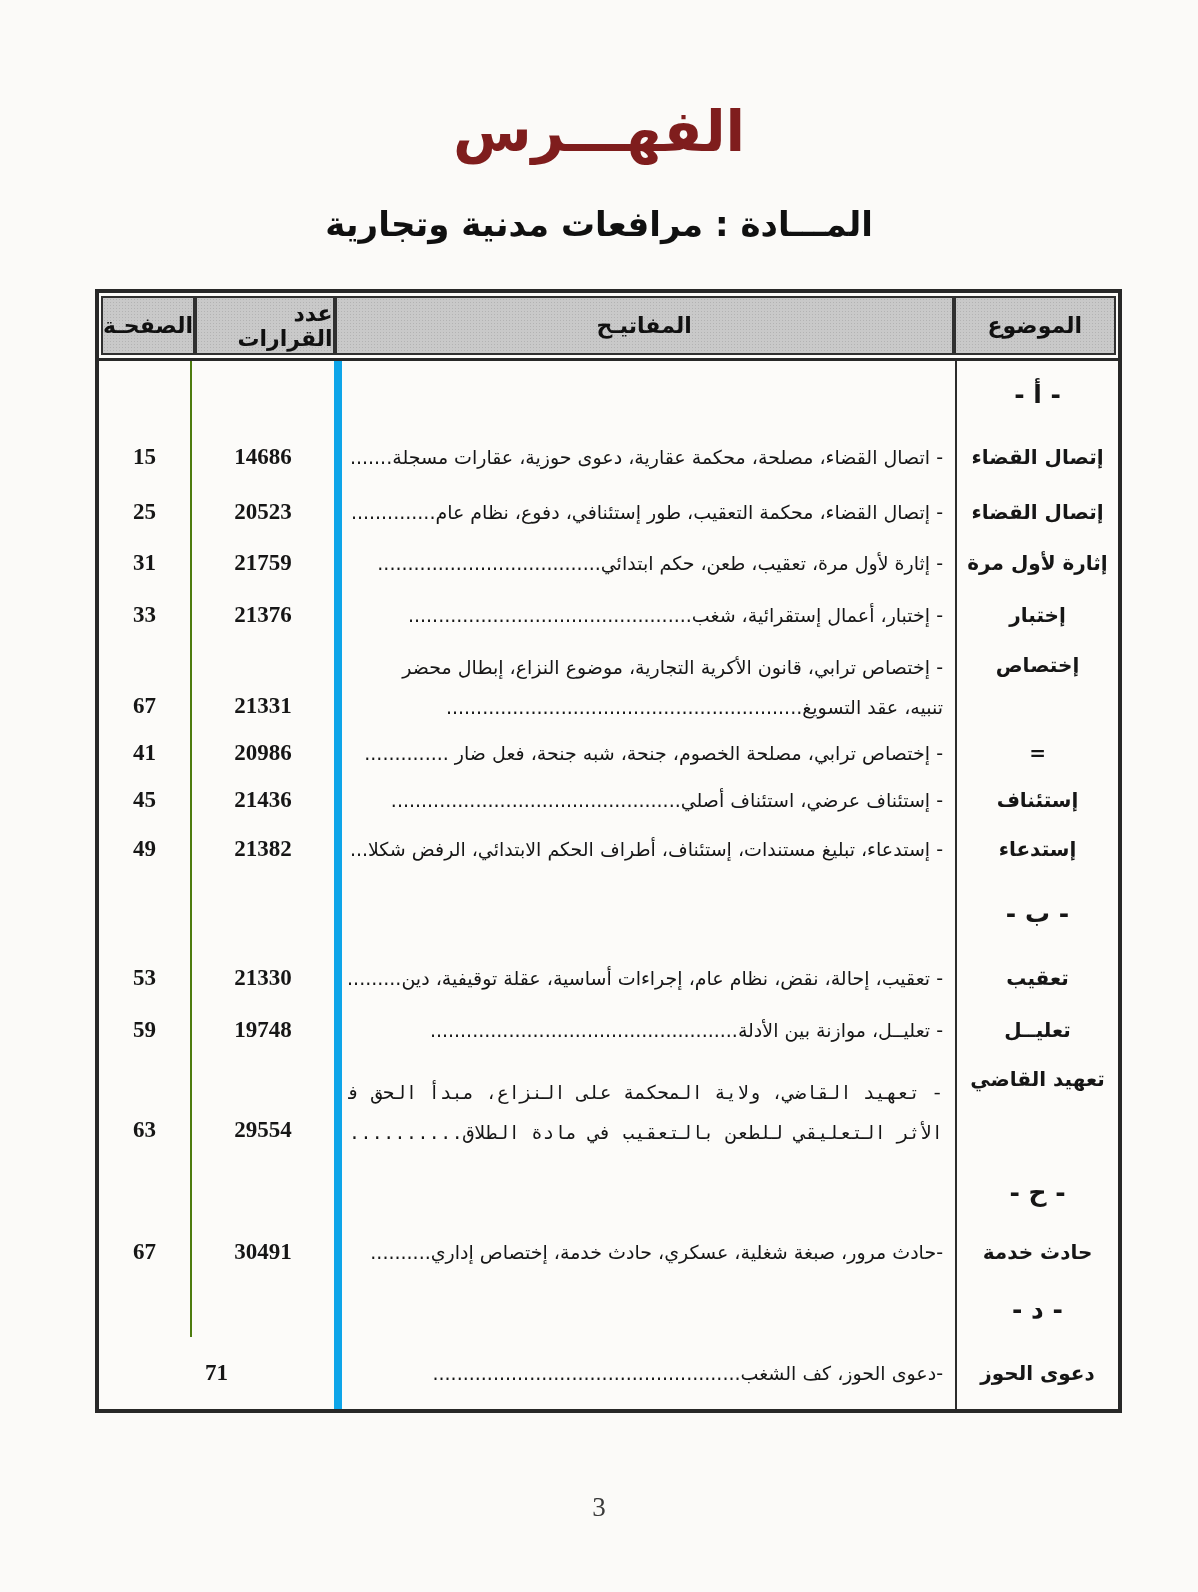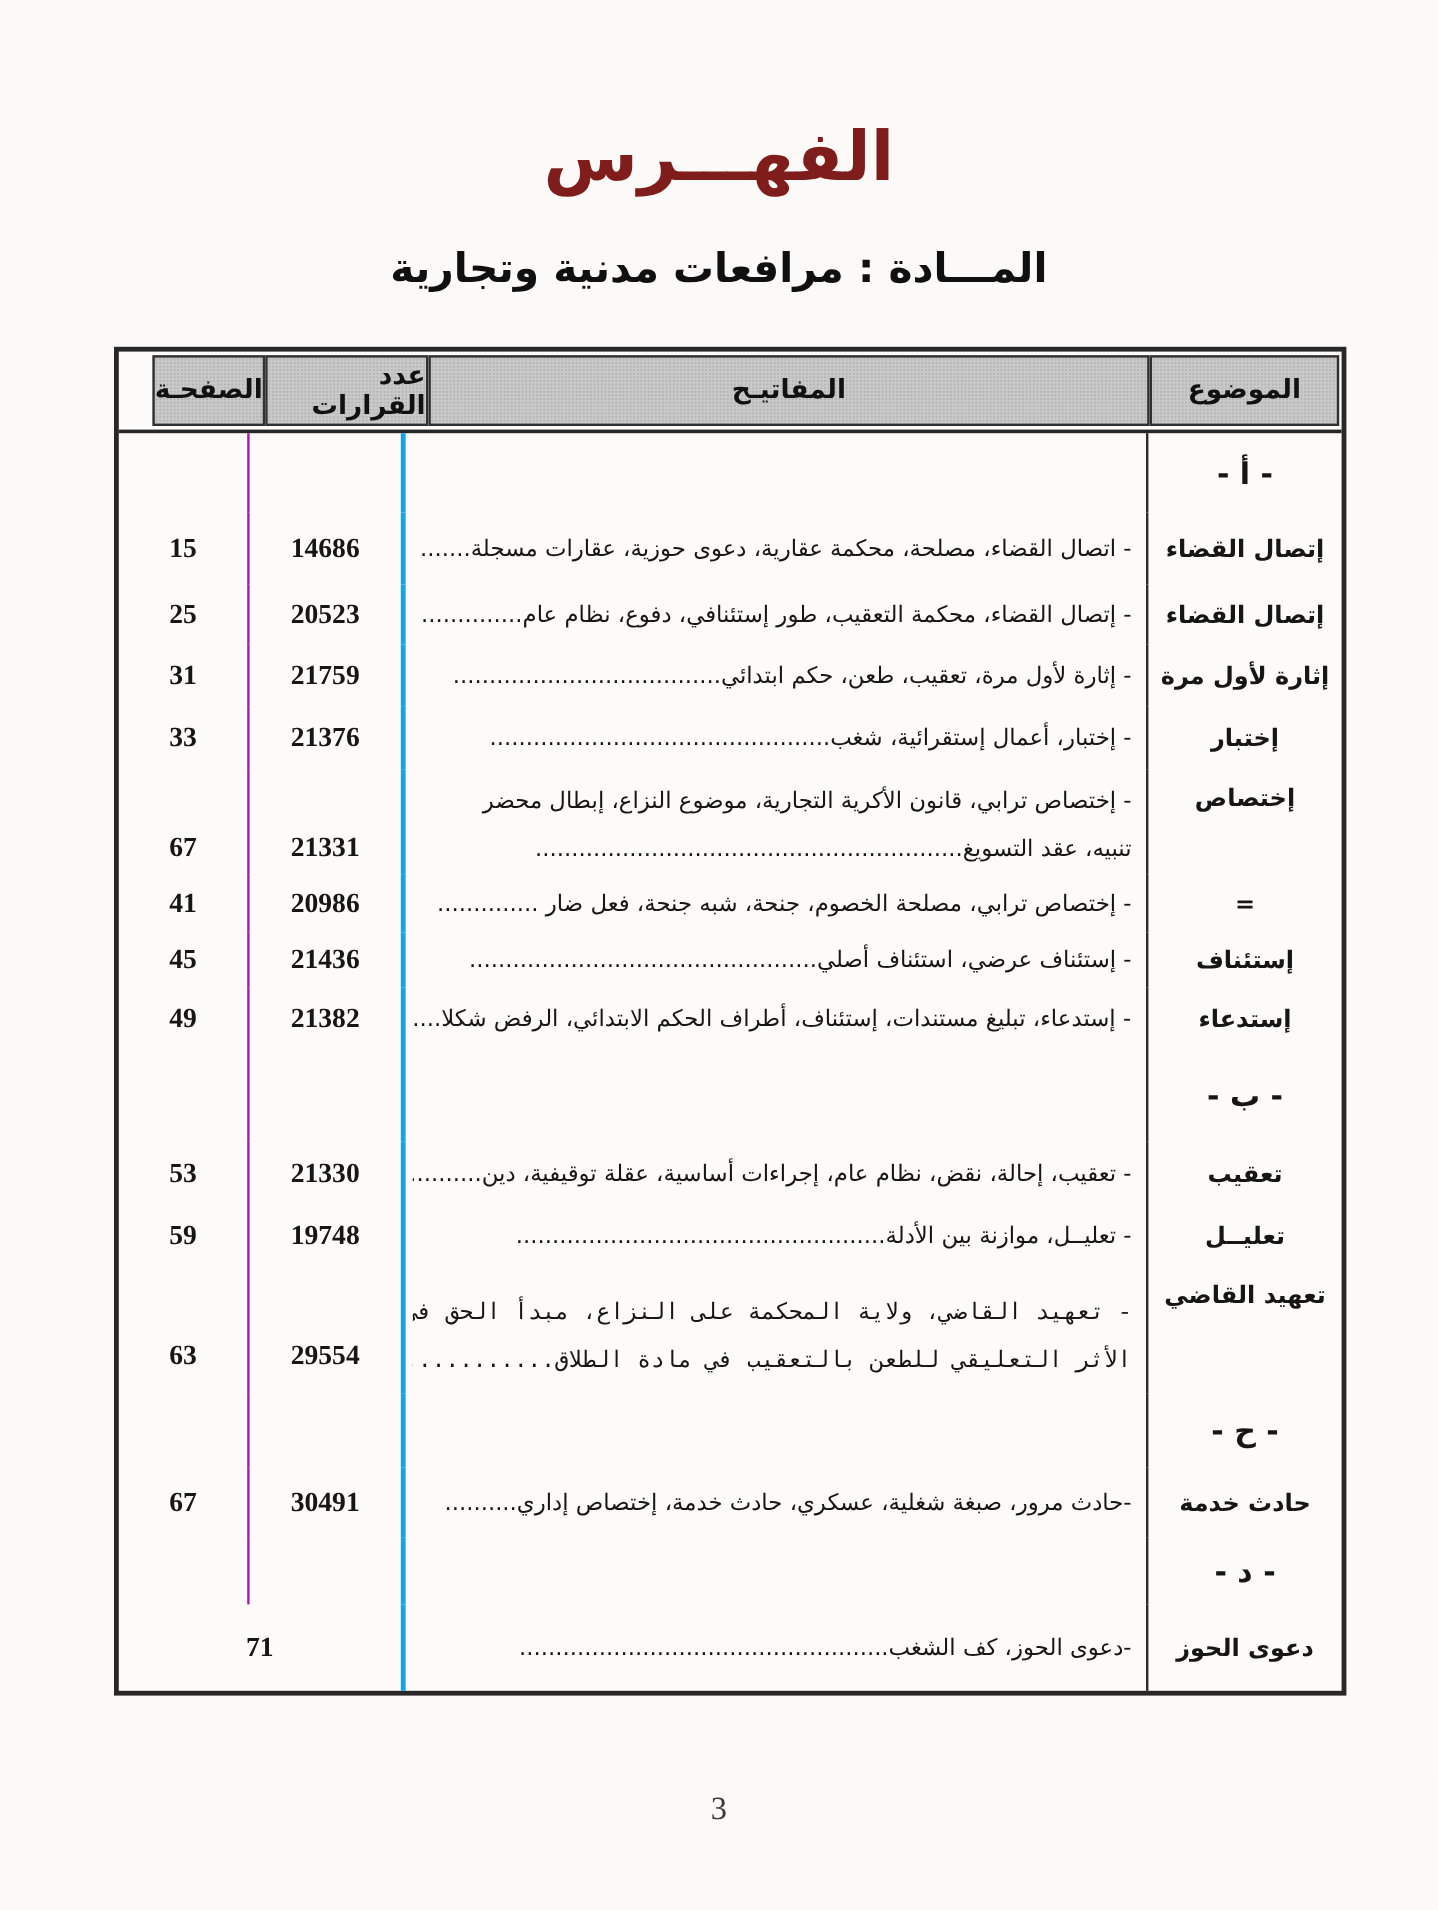--- a/index.html
+++ b/index.html
@@ -49,53 +49,53 @@
     background-color:#c9c9c9;
     background-image:radial-gradient(#b3b3b3 0.8px, transparent 0.9px);
     background-size:3px 3px;
     display:flex;align-items:center;justify-content:center;
     font-weight:bold;font-size:22px;
     color:#111;
   }
   .th-subject{width:163px;}
   .th-keys{width:621px;}
   .th-decisions{width:140px;}
-  .th-page{flex:1;margin-left:26px;}
+  .th-page{flex:1;}
   .tbody{display:block;}
   .trow{display:flex;box-sizing:border-box;}
   .cell{
     box-sizing:border-box;
     display:flex;flex-direction:column;
     justify-content:center;align-items:center;
     overflow:hidden;
   }
   .c-subject{
     width:163px;
     border-left:2px solid #2c2c2c;
     font-weight:bold;font-size:20px;
     text-align:center;
     padding:0 4px;
   }
   .c-keys{
     width:621px;
-    border-left:4px solid #0ea5e9;
+    border-left:8px solid #0ea5e9;
     align-items:stretch;
     font-size:19px;
     padding:0 12px 0 6px;
   }
   .kline{
     width:100%;
     text-align:right;
     white-space:nowrap;
     overflow:hidden;
     line-height:40px;
   }
   .c-num{
-    width:128px;
-    border-left:2px solid #a21caf;
+    width:144px;
+    border-left:2px solid #4d7c0f;
   }
   .c-num,.c-page{
     font-family:"Liberation Serif", serif;
     font-weight:bold;font-size:23px;
     direction:ltr;
   }
   .c-page{flex:1;}
   .section .c-subject{font-size:25px;}
   
   .tbody .trow:nth-child(1){height:66px;}

